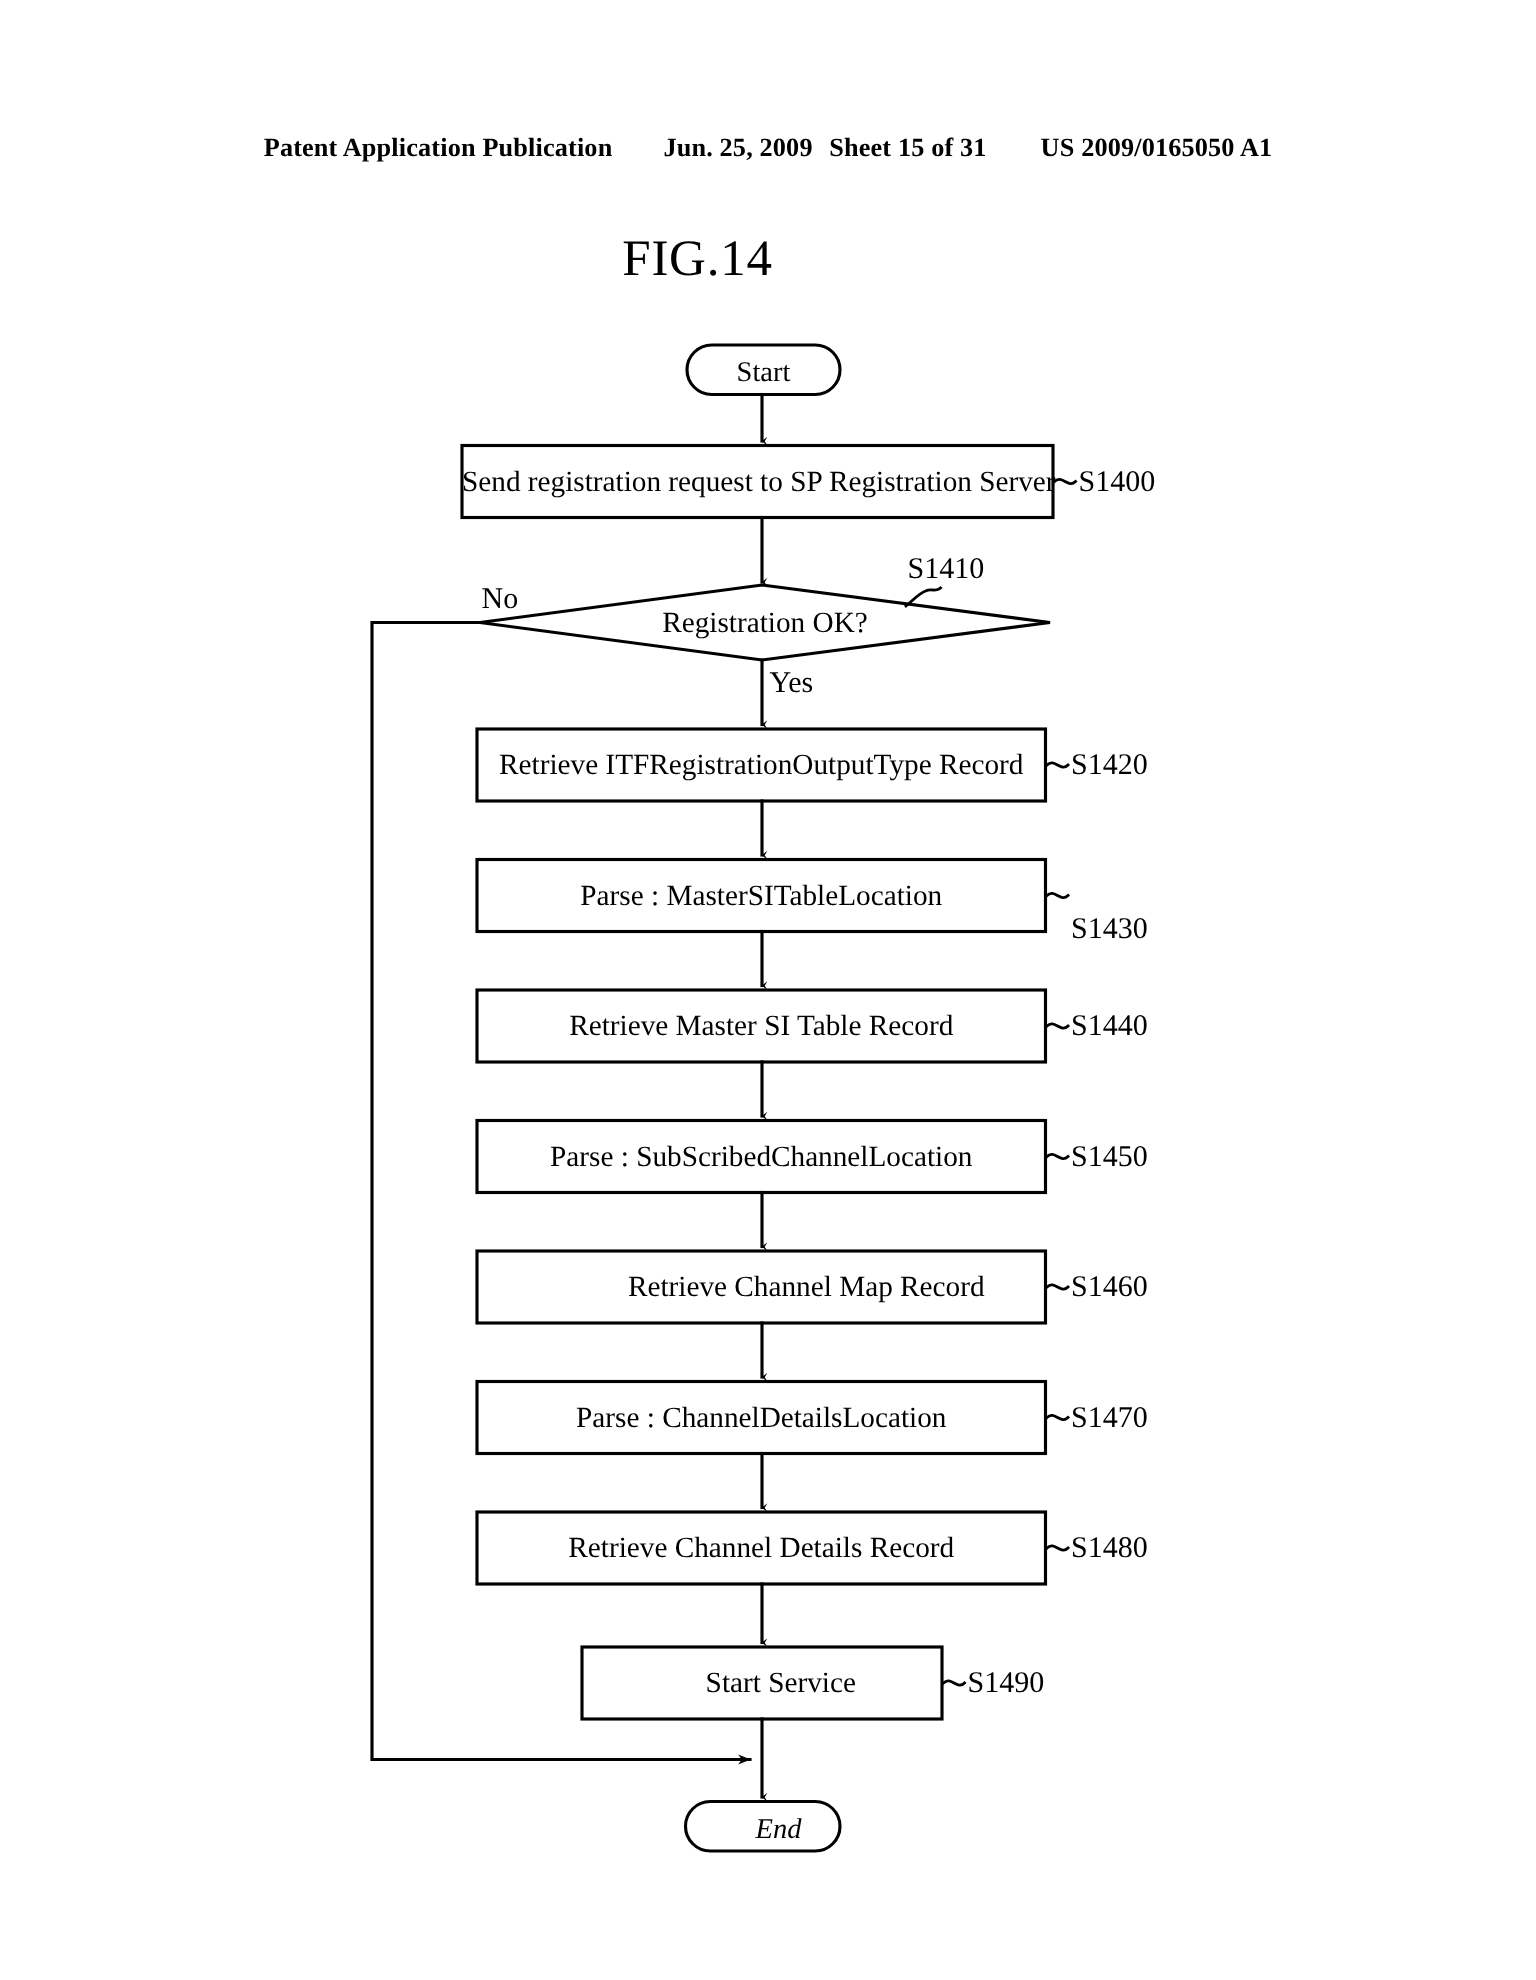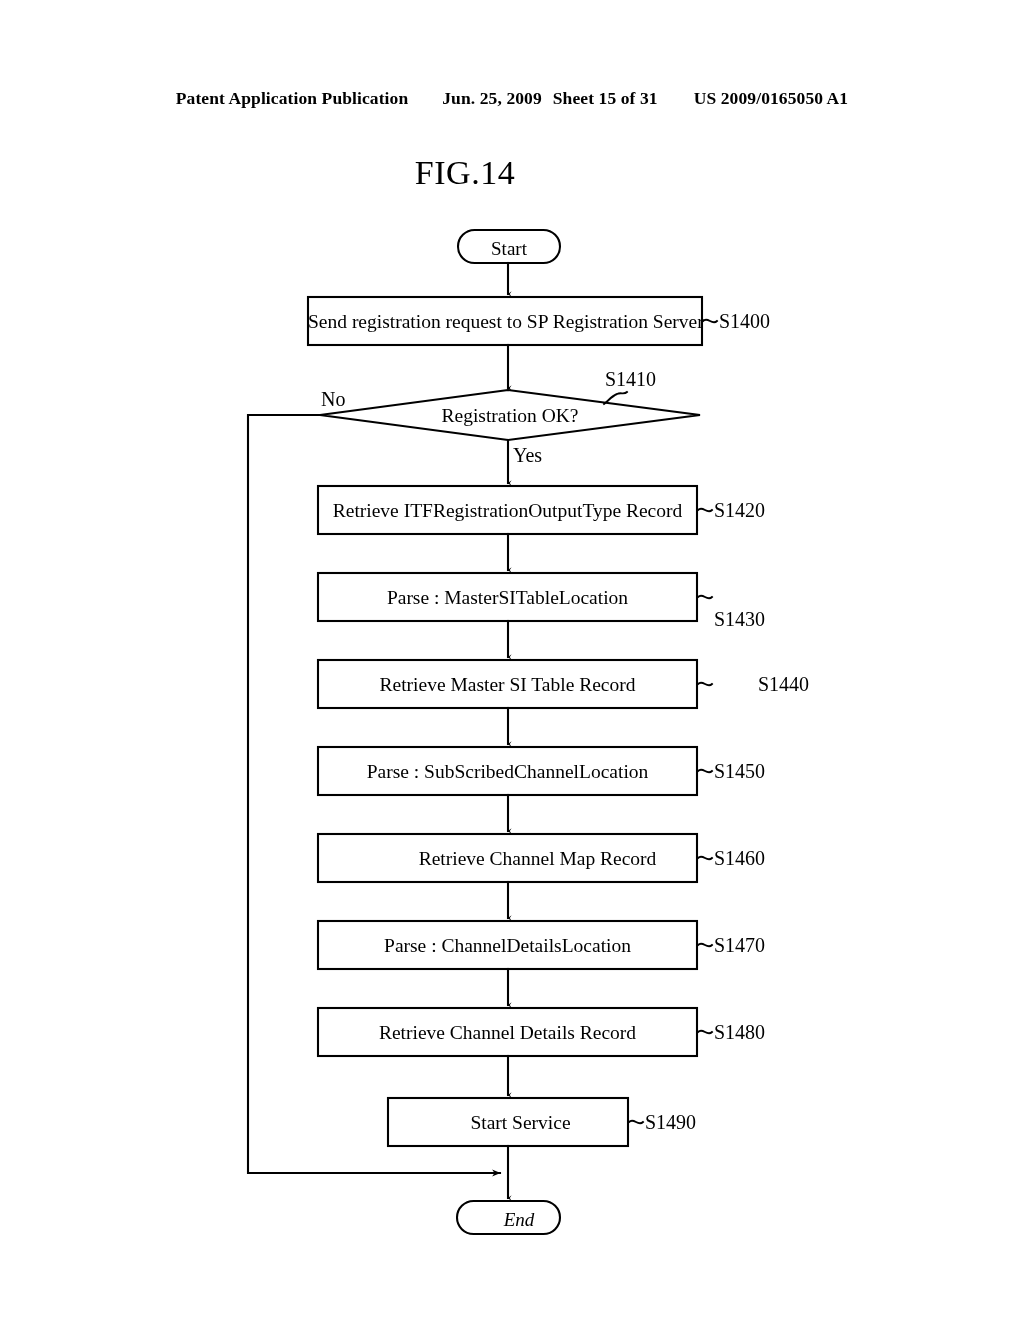--- a/index.html
+++ b/index.html
@@ -180,21 +180,21 @@
 <div class="node-label" style="left:308px; top:312px; width:362px;">Send registration request to SP Registration Server</div>
 <div class="step-ref" style="left:719px; top:311px;">S1400</div>
 
 <div class="node-label" style="left:318px; top:501px; width:379px;">Retrieve ITFRegistrationOutputType Record</div>
 <div class="step-ref" style="left:714px; top:500px;">S1420</div>
 
 <div class="node-label" style="left:318px; top:588px; width:379px;">Parse : MasterSITableLocation</div>
 <div class="step-ref" style="left:714px; top:609px;">S1430</div>
 
 <div class="node-label" style="left:318px; top:675px; width:379px;">Retrieve Master SI Table Record</div>
-<div class="step-ref" style="left:714px; top:674px;margin-left:44px;">S1440</div>
+<div class="step-ref" style="left:714px; top:674px;">S1440</div>
 
 <div class="node-label" style="left:318px; top:762px; width:379px;">Parse : SubScribedChannelLocation</div>
 <div class="step-ref" style="left:714px; top:761px;">S1450</div>
 
 <div class="node-label" style="left:318px; top:849px; width:439px;">Retrieve Channel Map Record</div>
 <div class="step-ref" style="left:714px; top:848px;">S1460</div>
 
 <div class="node-label" style="left:318px; top:936px; width:379px;">Parse : ChannelDetailsLocation</div>
 <div class="step-ref" style="left:714px; top:935px;">S1470</div>
 

